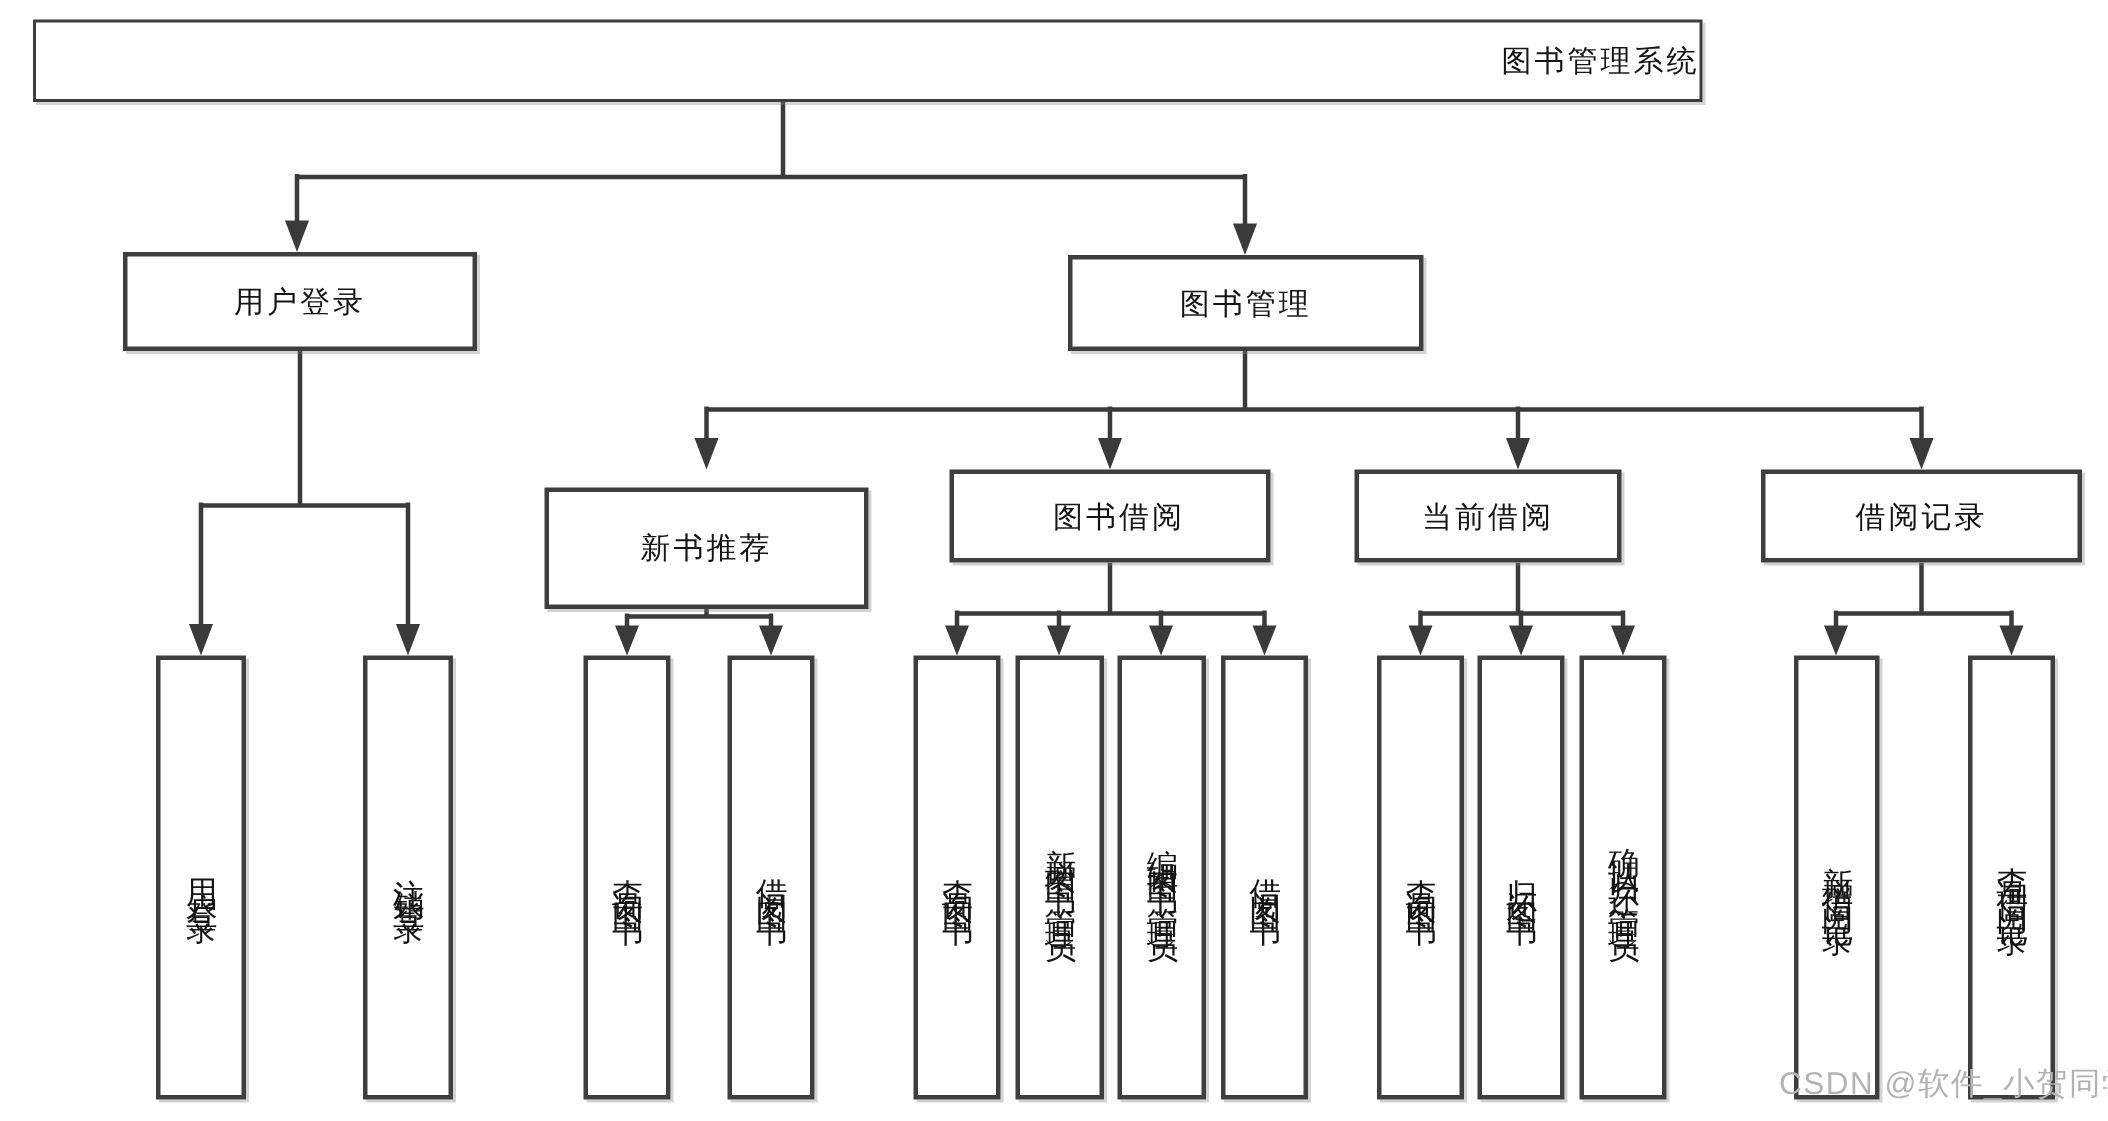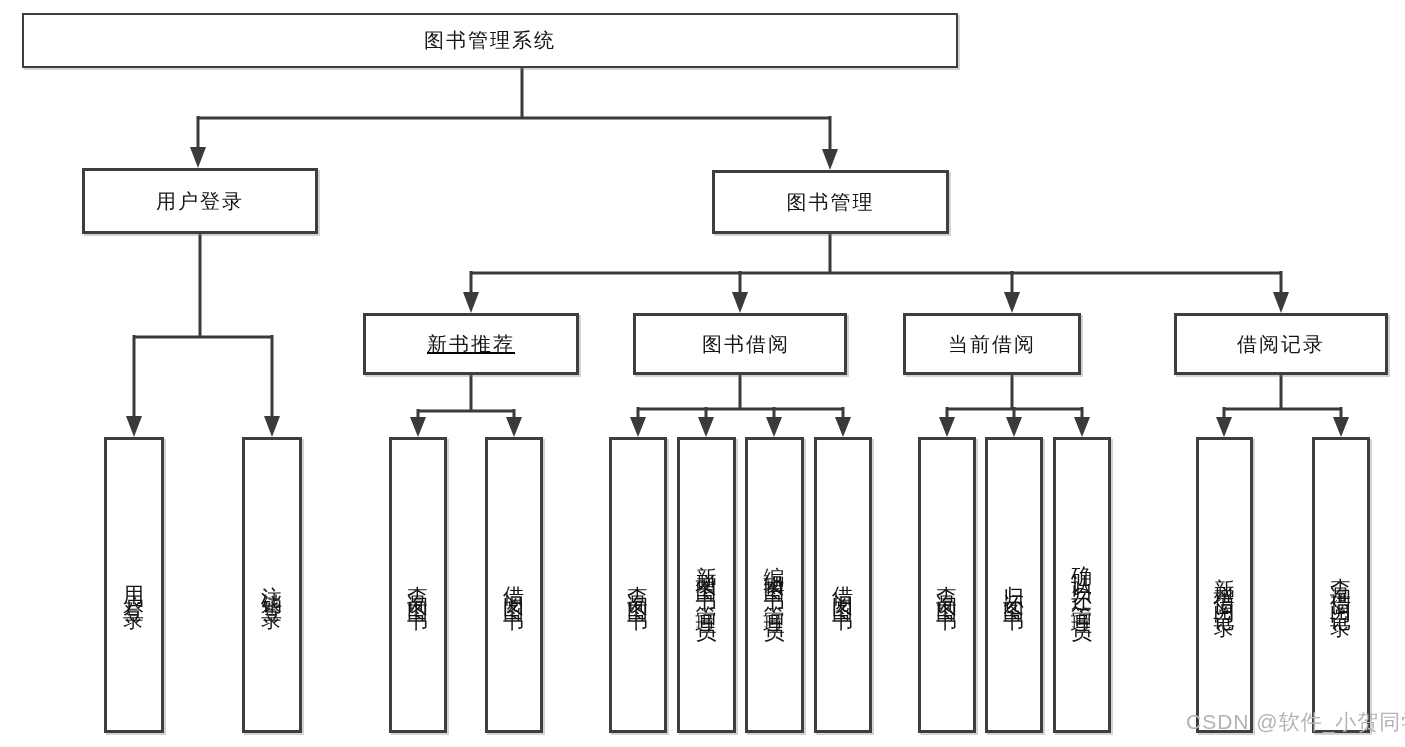--- a/index.html
+++ b/index.html
@@ -51,24 +51,24 @@
   .vlabel {
     writing-mode: vertical-rl;
     text-orientation: mixed;
     font-size: 21px;
     letter-spacing: 8px;
     line-height: 1.1;
     color: #141414;
     white-space: nowrap;
   }
   
-  .n-root  { left: 22px;  top: 13px;  width: 936px; height: 55px; }
+  .n-root  { left: 22px;  top: 13px;  width: 1113px; height: 55px; justify-content: flex-end; }
   .n-l2-0  { left: 82px;  top: 168px; width: 236px;  height: 66px; }
   .n-l2-1  { left: 712px; top: 170px; width: 237px;  height: 64px; }
-  .n-l3-0  { left: 363px; top: 313px; width: 216px;  height: 62px; text-decoration: underline; }
+  .n-l3-0  { left: 363px; top: 325px; width: 216px;  height: 81px; }
   .n-l3-1  { left: 633px; top: 313px; width: 214px;  height: 62px; padding-left: 12px; }
   .n-l3-2  { left: 903px; top: 313px; width: 178px;  height: 62px; }
   .n-l3-3  { left: 1174px;top: 313px; width: 214px;  height: 62px; }
   .leaf    { top: 437px; height: 296px; }
   .n-a-0   { left: 104px;  width: 60px; }
   .n-a-1   { left: 242px;  width: 60px; }
   .n-b-0   { left: 389px;  width: 58px; }
   .n-b-1   { left: 485px;  width: 58px; }
   .n-c-0   { left: 609px;  width: 58px; }
   .n-c-1   { left: 677px;  width: 59px; }

